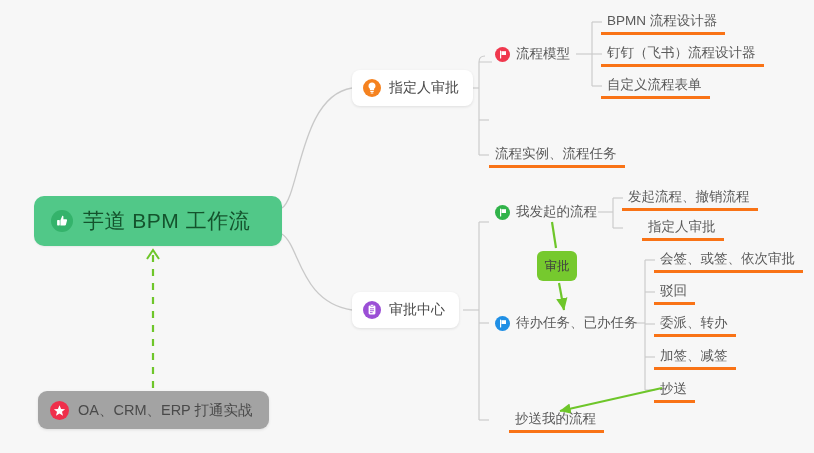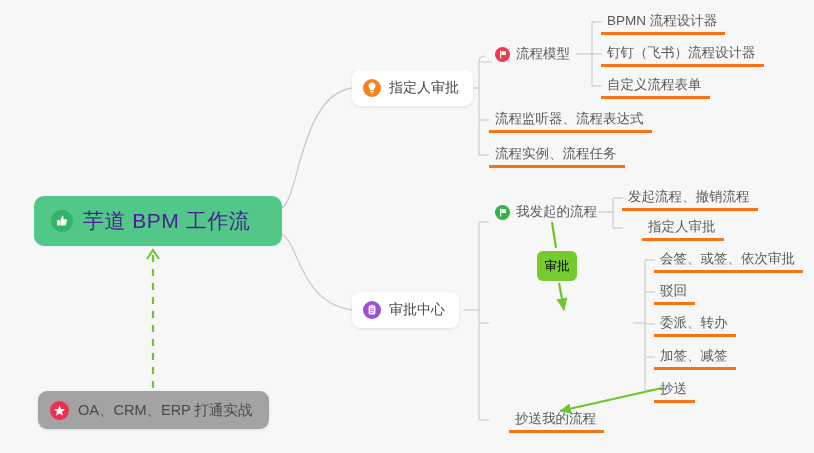--- a/index.html
+++ b/index.html
@@ -37,21 +37,21 @@
     height: 50px;
     background: #51c888;
     border-radius: 10px;
     display: flex;
     align-items: center;
     box-sizing: border-box;
     padding-left: 17px;
     box-shadow: 0 1px 2px rgba(0,0,0,0.06);
   }
   .root-label {
-    color: #4c1d95;
+    color: #14532d;
     font-size: 21px;
     letter-spacing: 0.5px;
     margin-left: 10px;
     white-space: nowrap;
   }
 
   
   .card-node {
     position: absolute;
     background: #ffffff;
@@ -120,21 +120,21 @@
     top: 251px;
     width: 40px;
     height: 30px;
     background: #76c92e;
     border-radius: 6px;
     display: flex;
     align-items: center;
     justify-content: center;
   }
   .chip-label {
-    color: #000000;
+    color: #404040;
     font-size: 12.5px;
   }
 
   
   .icon {
     display: inline-flex;
     align-items: center;
     justify-content: center;
     flex: 0 0 auto;
   }
@@ -251,23 +251,20 @@
   <div class="text-node" style="left:601px; top:9px;">
     <span class="text-label">BPMN 流程设计器</span>
   </div>
   <div class="text-node" style="left:601px; top:41px;">
     <span class="text-label">钉钉（飞书）流程设计器</span>
   </div>
   <div class="text-node" style="left:601px; top:73px;">
     <span class="text-label">自定义流程表单</span>
   </div>
 
-  <div class="text-node" style="left:489px; top:107px;">
-    <span class="text-label">流程监听器、流程表达式</span>
-  </div>
   <div class="text-node" style="left:489px; top:142px;justify-content:flex-end;">
     <span class="text-label">流程实例、流程任务</span>
   </div>
 
   <div class="text-node no-rule" style="left:489px; top:199px;">
     <span class="icon flag-icon">
       <svg width="15" height="15" viewBox="0 0 15 15">
         <circle cx="7.5" cy="7.5" r="7.5" fill="#31b34a"></circle>
         <rect x="5.0" y="3.6" width="1.2" height="7.8" rx="0.5" fill="#ffffff"></rect>
         <path d="M6.5 4.2 L11.0 4.2 L11.0 8.0 L6.5 8.0 Z" fill="#ffffff"></path>
@@ -276,20 +273,30 @@
     <span class="text-label">我发起的流程</span>
   </div>
 
   <div class="text-node" style="left:622px; top:185px;">
     <span class="text-label">发起流程、撤销流程</span>
   </div>
   <div class="text-node" style="left:622px; top:215px;margin-left:20px;">
     <span class="text-label">指定人审批</span>
   </div>
 
+  <div class="text-node no-rule" style="left:489px; top:310px;">
+    <span class="icon flag-icon">
+      <svg width="15" height="15" viewBox="0 0 15 15">
+        <circle cx="7.5" cy="7.5" r="7.5" fill="#1f8fe5"></circle>
+        <rect x="5.0" y="3.6" width="1.2" height="7.8" rx="0.5" fill="#ffffff"></rect>
+        <path d="M6.5 4.2 L11.0 4.2 L11.0 8.0 L6.5 8.0 Z" fill="#ffffff"></path>
+      </svg>
+    </span>
+    <span class="text-label">待办任务、已办任务</span>
+  </div>
 
   <div class="text-node" style="left:654px; top:247px;">
     <span class="text-label">会签、或签、依次审批</span>
   </div>
   <div class="text-node" style="left:654px; top:279px;">
     <span class="text-label">驳回</span>
   </div>
   <div class="text-node" style="left:654px; top:311px;">
     <span class="text-label">委派、转办</span>
   </div>

